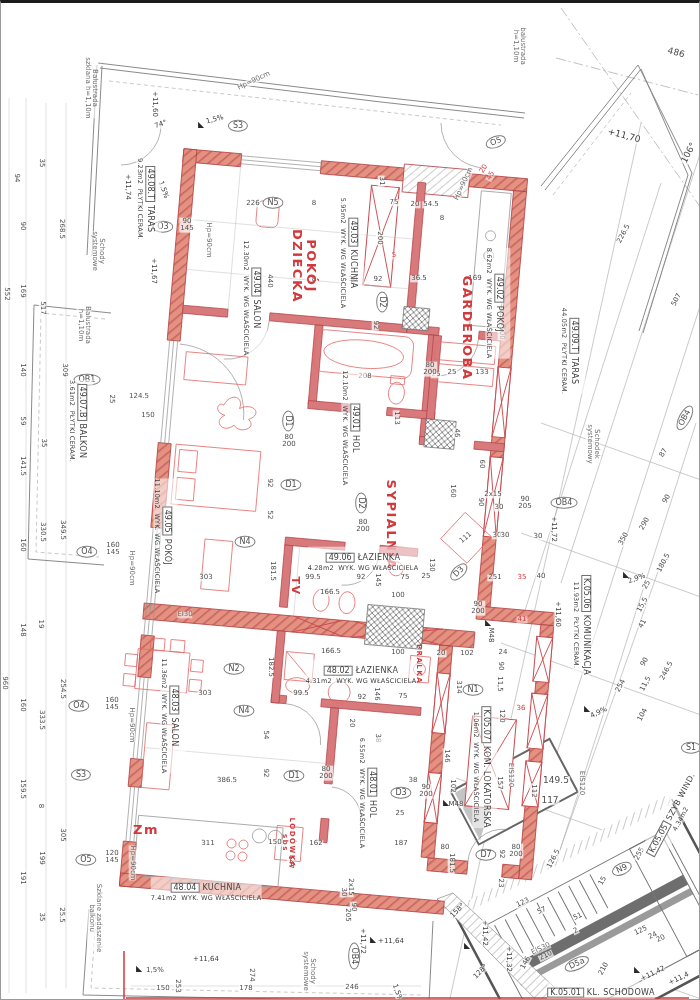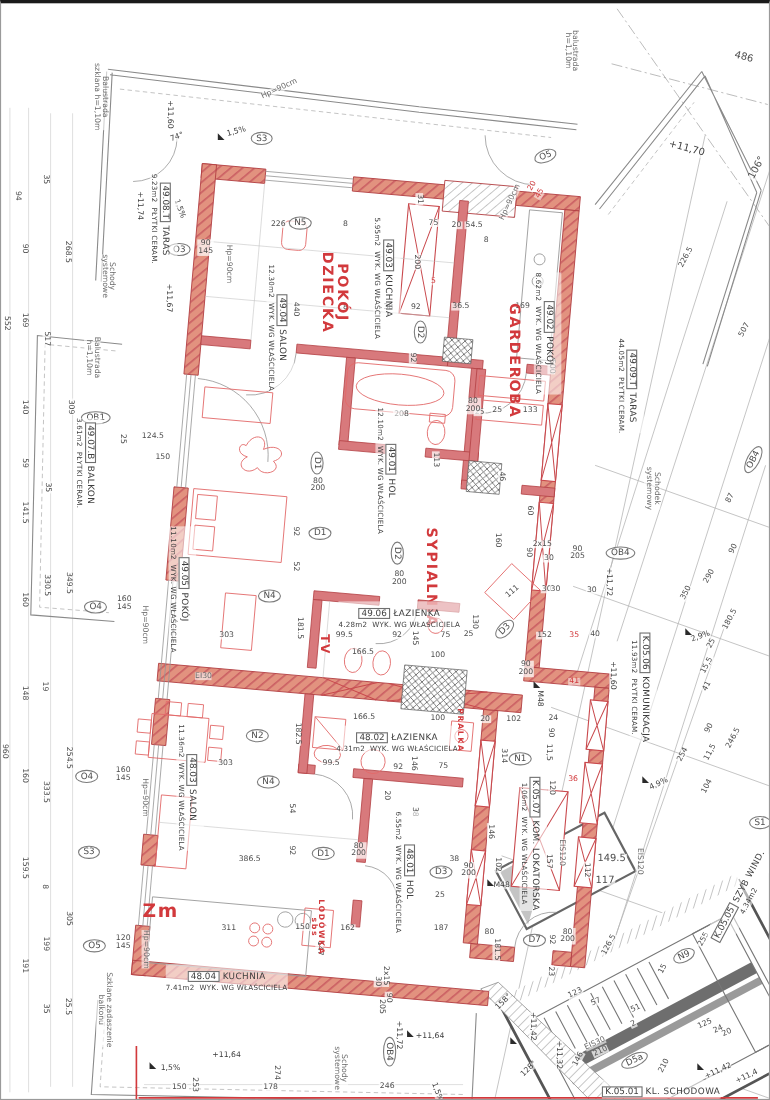--- a/index.html
+++ b/index.html
@@ -292,21 +292,21 @@
       <span class="dim lbl" style="left: 271px; top: 568px; transform: translate(-50%, -50%) rotate(90deg);">181.5</span>
       <span class="dim lbl" style="left: 360px; top: 575px; transform: translate(-50%, -50%) rotate(0deg);">92</span>
       <span class="dim lbl" style="left: 376px; top: 577px; transform: translate(-50%, -50%) rotate(90deg);">145</span>
       <span class="dim lbl" style="left: 404px; top: 575px; transform: translate(-50%, -50%) rotate(0deg);">75</span>
       <span class="dim lbl" style="left: 425px; top: 574px; transform: translate(-50%, -50%) rotate(0deg);">25</span>
       <span class="dim lbl" style="left: 312px; top: 575px; transform: translate(-50%, -50%) rotate(0deg);">99.5</span>
       <span class="dim lbl" style="left: 329px; top: 590px; transform: translate(-50%, -50%) rotate(0deg);">166.5</span>
       <span class="dim lbl" style="left: 397px; top: 593px; transform: translate(-50%, -50%) rotate(0deg);">100</span>
       <span class="dim lbl" style="left: 465px; top: 535px; transform: translate(-50%, -50%) rotate(-40deg);">111</span>
       <span class="dim lbl" style="left: 430px; top: 562px; transform: translate(-50%, -50%) rotate(90deg);">130</span>
-      <span class="dim lbl" style="left: 494px; top: 575px; transform: translate(-50%, -50%) rotate(0deg);">152</span>
+      <span class="dim lbl" style="left: 494px; top: 575px; transform: translate(-50%, -50%) rotate(0deg);">251</span>
       <span class="dim r lbl" style="left: 521px; top: 575px; transform: translate(-50%, -50%) rotate(0deg);">35</span>
       <span class="dim lbl" style="left: 540px; top: 574px; transform: translate(-50%, -50%) rotate(0deg);">40</span>
       <span class="dim lbl" style="left: 480px; top: 461px; transform: translate(-50%, -50%) rotate(90deg);">60</span>
       <span class="dim lbl" style="left: 451px; top: 488px; transform: translate(-50%, -50%) rotate(90deg);">160</span>
       <span class="dim lbl" style="left: 479px; top: 499px; transform: translate(-50%, -50%) rotate(90deg);">90</span>
       <span class="dim lbl" style="left: 492px; top: 492px; transform: translate(-50%, -50%) rotate(0deg);">2x15</span>
       <span class="dim lbl" style="left: 498px; top: 505px; transform: translate(-50%, -50%) rotate(0deg);">30</span>
       <span class="dim lbl" style="left: 496px; top: 533px; transform: translate(-50%, -50%) rotate(0deg);">30</span>
       <span class="dim lbl" style="left: 504px; top: 533px; transform: translate(-50%, -50%) rotate(0deg);">30</span>
       <span class="dim lbl" style="left: 537px; top: 534px; transform: translate(-50%, -50%) rotate(0deg);">30</span>
@@ -490,21 +490,21 @@
       <span class="tag lbl" style="left: 621px; top: 866px; transform: translate(-50%, -50%) rotate(-25deg);">N9</span>
       <span class="tag lbl" style="left: 690px; top: 745px; transform: translate(-50%, -50%) rotate(0deg);">S1</span>
       <span class="tag lbl" style="left: 563px; top: 500px; transform: translate(-50%, -50%) rotate(0deg);">OB4</span>
       <span class="tag lbl" style="left: 353px; top: 953px; transform: translate(-50%, -50%) rotate(90deg);">OB4</span>
       <span class="tag lbl" style="left: 684px; top: 415px; transform: translate(-50%, -50%) rotate(-62deg);">OB4</span>
       <span class="redname lbl" style="font-size: 13px; left: 303px; top: 263px; transform: translate(-50%, -50%) rotate(90deg);">POKÓJ
 DZIECKA</span>
       <span class="redname lbl" style="font-size: 13px; left: 466px; top: 325px; transform: translate(-50%, -50%) rotate(90deg);">GARDEROBA</span>
       <span class="redname lbl" style="font-size: 13px; left: 390px; top: 522px; transform: translate(-50%, -50%) rotate(90deg);">SYPIALNIA</span>
       <span class="redname lbl" style="font-size: 11px; left: 294px; top: 583px; transform: translate(-50%, -50%) rotate(90deg);">TV</span>
-      <span class="redname lbl" style="font-size: 17px; left: 145px; top: 827px; transform: translate(-50%, -50%) rotate(0deg);">Zm</span>
+      <span class="redname lbl" style="font-size: 13px; left: 145px; top: 827px; transform: translate(-50%, -50%) rotate(0deg);">Zm</span>
       <span class="redname lbl" style="font-size: 7px; left: 287px; top: 840px; transform: translate(-50%, -50%) rotate(90deg);">LODÓWKA
 sbs</span>
       <span class="redname lbl" style="font-size: 7px; left: 417px; top: 661px; transform: translate(-50%, -50%) rotate(90deg);">PRALKA</span>
       <div class="roomtag lbl" style="left: 148px; top: 196px; transform: translate(-50%, -50%) rotate(90deg);"><div><span class="rt-id">49.08.T</span><span class="rt-name">TARAS</span></div><div class="rt-sub">9.23m2  PŁYTKI CERAM.</div></div>
       <div class="roomtag lbl" style="left: 80px; top: 418px; transform: translate(-50%, -50%) rotate(90deg);"><div><span class="rt-id">49.07.B</span><span class="rt-name">BALKON</span></div><div class="rt-sub">3.61m2  PŁYTKI CERAM.</div></div>
       <div class="roomtag lbl" style="left: 572px; top: 348px; transform: translate(-50%, -50%) rotate(90deg);"><div><span class="rt-id">49.09.T</span><span class="rt-name">TARAS</span></div><div class="rt-sub">44.05m2  PŁYTKI CERAM.</div></div>
       <div class="roomtag lbl" style="left: 351px; top: 250px; transform: translate(-50%, -50%) rotate(90deg);"><div><span class="rt-id">49.03</span><span class="rt-name">KUCHNIA</span></div><div class="rt-sub">5.95m2  WYK. WG WŁAŚCICIELA</div></div>
       <div class="roomtag lbl" style="left: 254px; top: 295px; transform: translate(-50%, -50%) rotate(90deg);"><div><span class="rt-id">49.04</span><span class="rt-name">SALON</span></div><div class="rt-sub">12.30m2  WYK. WG WŁAŚCICIELA</div></div>
       <div class="roomtag lbl" style="left: 497px; top: 300px; transform: translate(-50%, -50%) rotate(90deg);"><div><span class="rt-id">49.02</span><span class="rt-name">POKÓJ</span></div><div class="rt-sub">8.62m2  WYK. WG WŁAŚCICIELA</div></div>
       <div class="roomtag lbl" style="left: 353px; top: 425px; transform: translate(-50%, -50%) rotate(90deg);"><div><span class="rt-id">49.01</span><span class="rt-name">HOL</span></div><div class="rt-sub">12.10m2  WYK. WG WŁAŚCICIELA</div></div>

